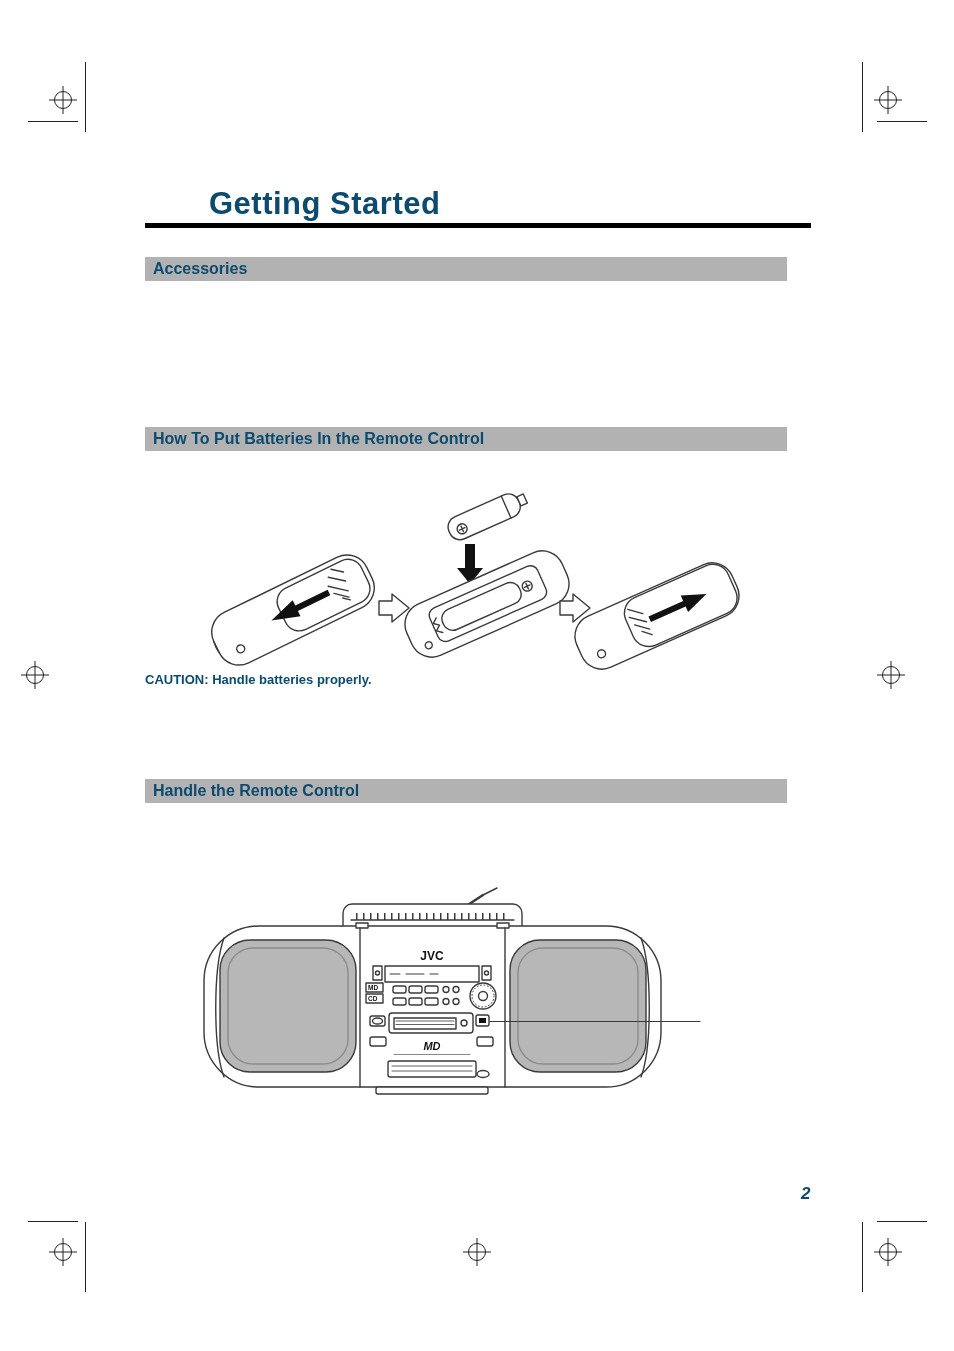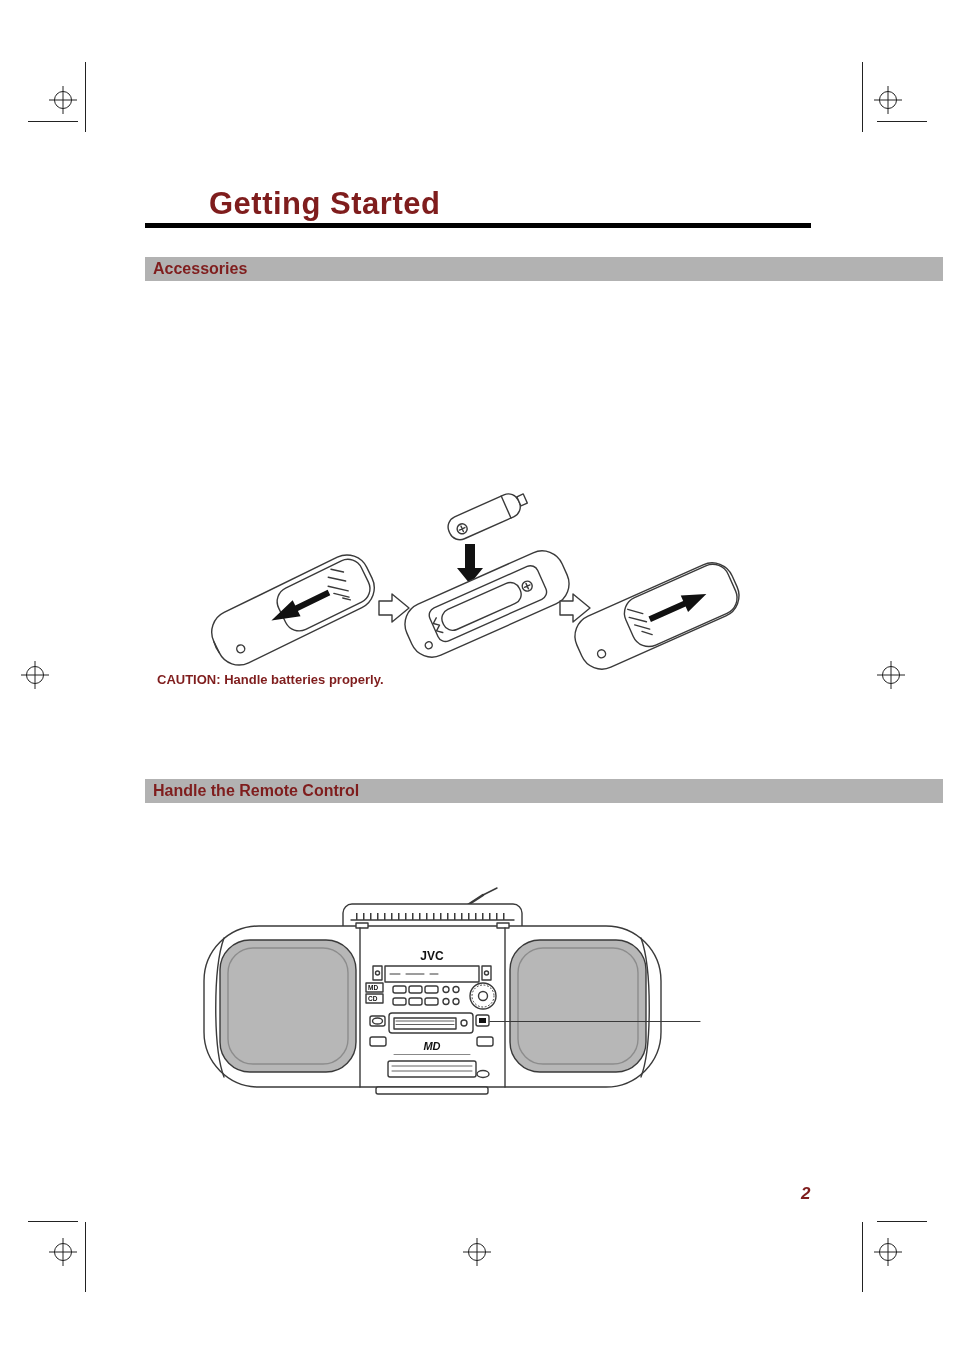--- a/index.html
+++ b/index.html
@@ -1,41 +1,41 @@
 <!DOCTYPE html>
 <html style="--section-bar: #b2b2b2; --speaker-gray: #b7b7b7; --rule-black: #000000;"><head>
 <meta charset="utf-8">
 <style>
   html,body{margin:0;padding:0;background:#888;}
   .page{
     position:relative;
     width:954px;height:1351px;
     background:#fff;
     font-family:"Liberation Sans", sans-serif;
-    color:#7f1d1d;
+    color:#0c4a6e;
     overflow:hidden;
   }
   .regmark{position:absolute;width:30px;height:30px;}
   .crop-line{position:absolute;background:#222;}
   .title{
     position:absolute;left:209px;top:186px;margin:0;
     font-size:31px;font-weight:800;letter-spacing:0.5px;
   }
   .title-rule{
     position:absolute;left:145px;top:223px;width:666px;height:5px;
     background:var(--rule-black,#000);
   }
   .section-bar{
-    position:absolute;left:145px;width:798px;height:24px;
+    position:absolute;left:145px;width:642px;height:24px;
     background:var(--section-bar,#b2b2b2);
     font-size:16px;font-weight:bold;line-height:24px;
     padding-left:8px;box-sizing:border-box;
   }
   .caution{
-    position:absolute;left:157px;top:672px;margin:0;
+    position:absolute;left:145px;top:672px;margin:0;
     font-size:13px;font-weight:bold;
   }
   .page-num{
     position:absolute;left:801px;top:1184px;
     font-size:17px;font-weight:bold;font-style:italic;
   }
   .illus{position:absolute;}
 </style>
 </head>
 <body>
@@ -77,20 +77,21 @@
   <div class="crop-line" style="left:877px;top:121px;width:50px;height:1px"></div>
   <div class="crop-line" style="left:85px;top:1222px;width:1px;height:70px"></div>
   <div class="crop-line" style="left:28px;top:1221px;width:50px;height:1px"></div>
   <div class="crop-line" style="left:862px;top:1222px;width:1px;height:70px"></div>
   <div class="crop-line" style="left:877px;top:1221px;width:50px;height:1px"></div>
 
   <h1 class="title">Getting Started</h1>
   <div class="title-rule"></div>
 
   <div class="section-bar" style="top:257px">Accessories</div>
+  <div class="section-bar" style="top:427px">How To Put Batteries In the Remote Control</div>
 
   <svg class="illus" style="left:145px;top:472px" width="665" height="215" viewBox="0 0 665 215">
     <g stroke="#3a3a3a" stroke-width="1.4" fill="none" stroke-linecap="round" stroke-linejoin="round">
 
       <g transform="translate(148,138) rotate(-26)">
         <rect x="-85" y="-28" width="170" height="56" rx="22" fill="#fff"></rect>
         <rect x="-12" y="-23" width="92" height="46" rx="15" fill="#fff"></rect>
         <path d="M52,-20 l10,8 M46,-14 l14,11 M42,-6 l16,13 M44,3 l12,10 M50,11 l6,5"></path>
         <circle cx="-64" cy="12" r="4"></circle>
         <path d="M-85,-6 a30,30 0 0 0 0,12"></path>

